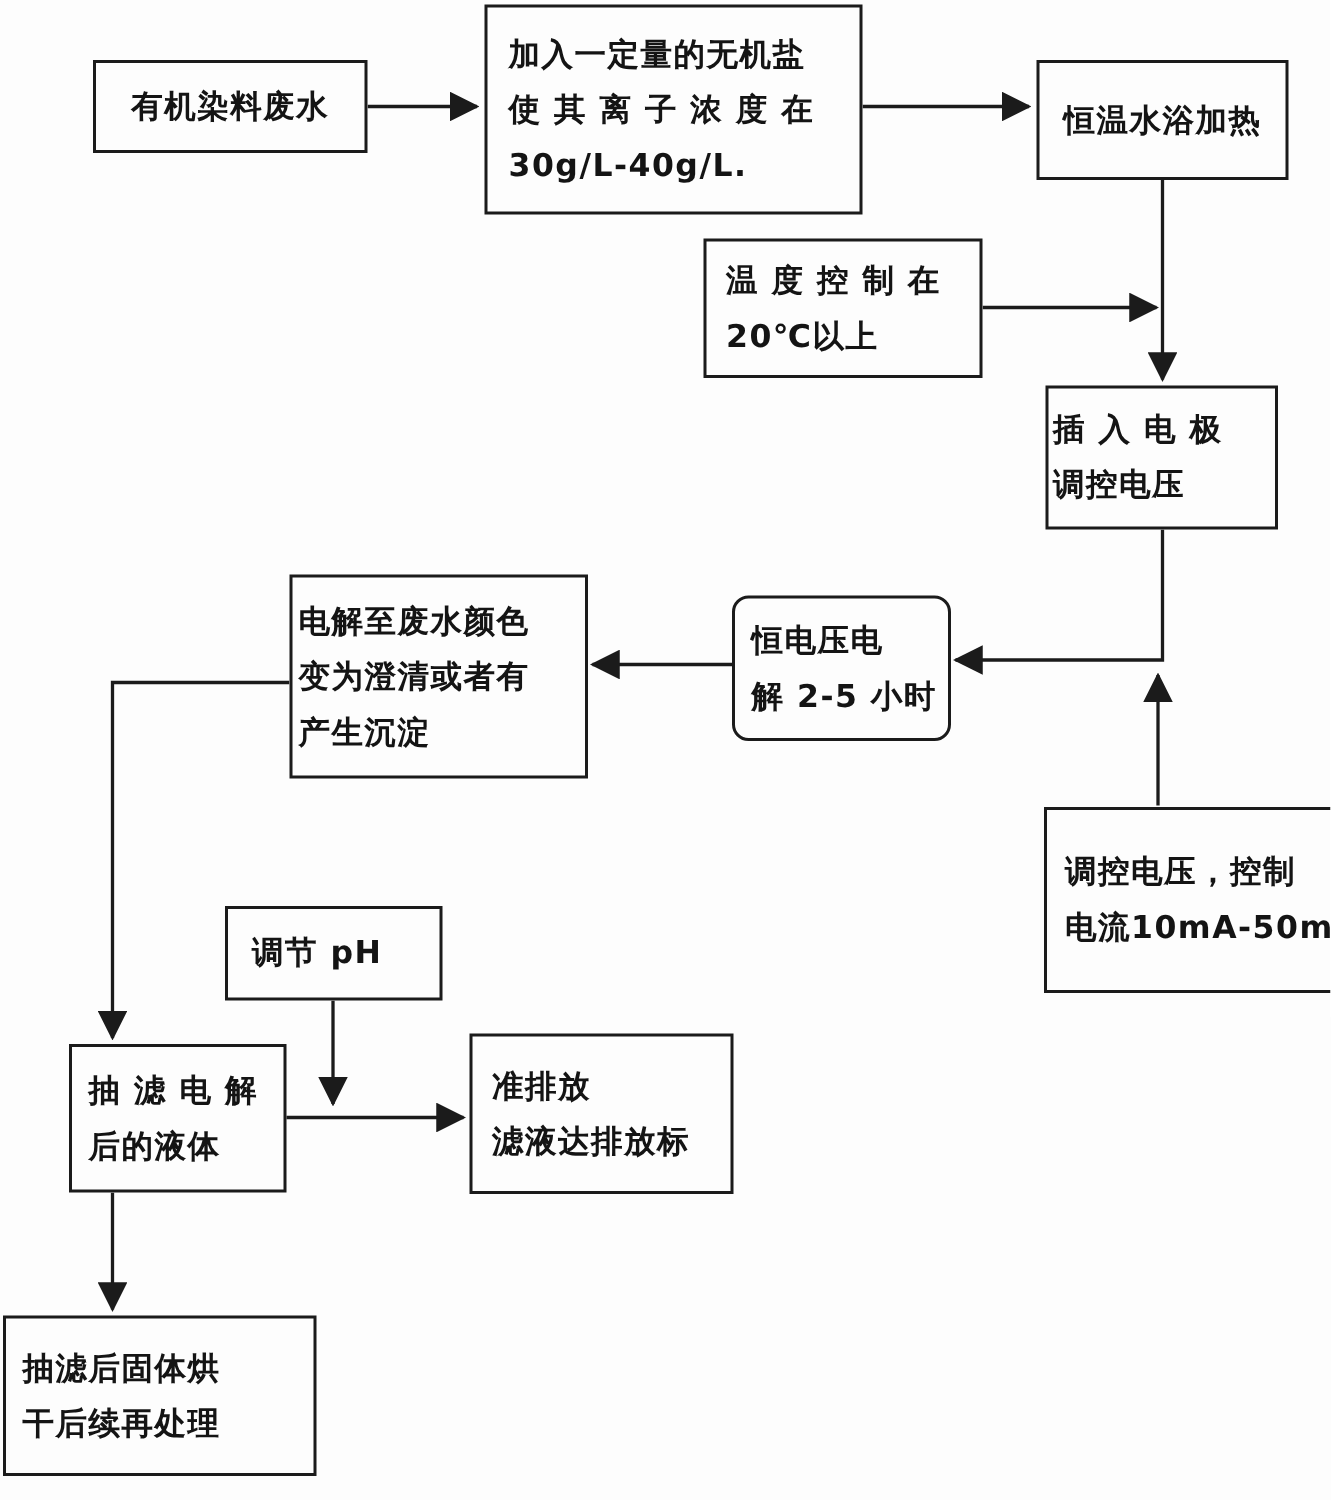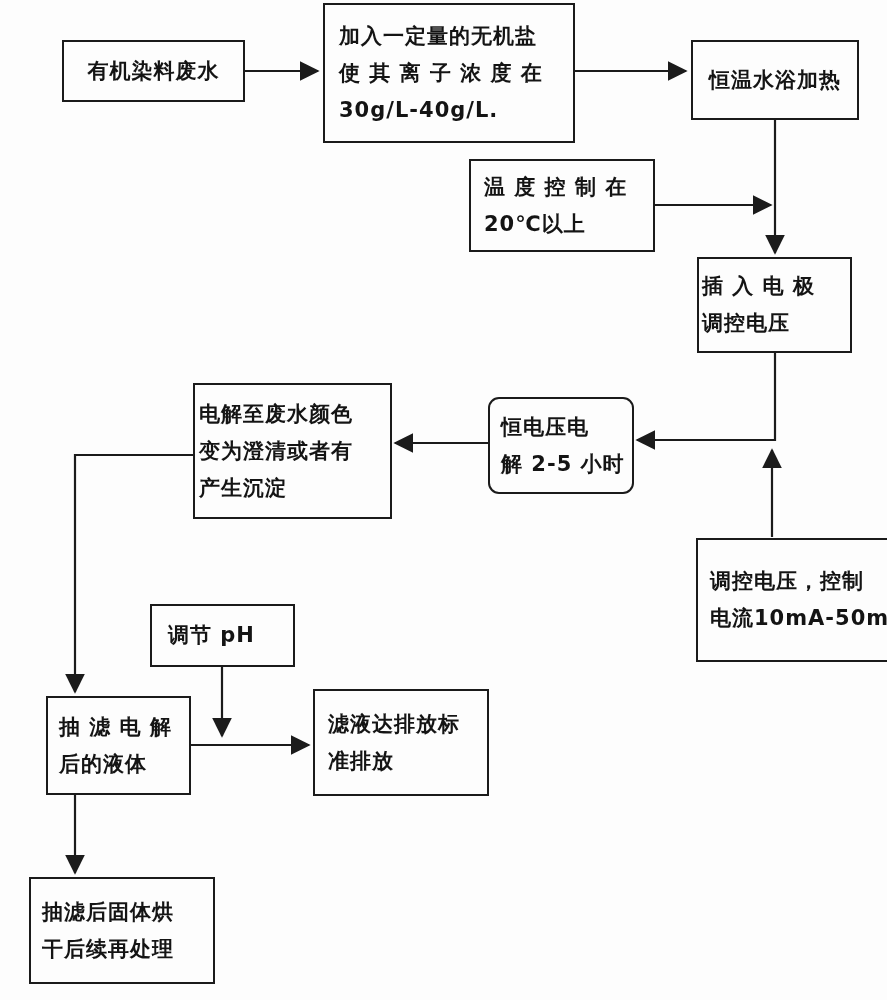--- a/index.html
+++ b/index.html
@@ -119,22 +119,22 @@
   <div class="box" style="left:150px; top:604px; width:145px; height:63px; padding-left:16px;">
     <span class="line">调节 pH</span>
   </div>
 
   <div class="box" style="left:2px; top:696px; width:145px; height:99px; padding-left:11px;margin-left:44px;">
     <span class="line">抽 滤 电 解</span>
     <span class="line">后的液体</span>
   </div>
 
   <div class="box" style="left:313px; top:689px; width:176px; height:107px; padding-left:13px;">
+    <span class="line">准排放</span>
     <span class="line">滤液达排放标</span>
-    <span class="line">准排放</span>
   </div>
 
-  <div class="box" style="left:2px; top:877px; width:186px; height:107px; padding-left:11px;margin-left:27px;">
+  <div class="box" style="left:2px; top:877px; width:209px; height:107px; padding-left:11px;">
     <span class="line">抽滤后固体烘</span>
     <span class="line">干后续再处理</span>
   </div>
 
 </div>
 
 </body></html>

